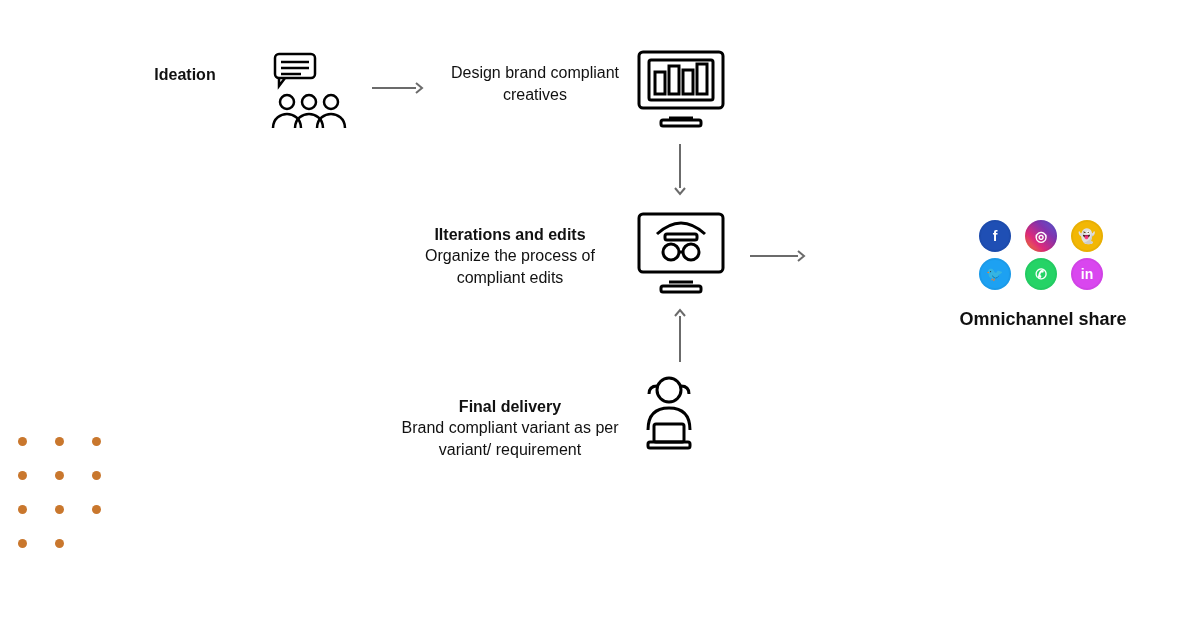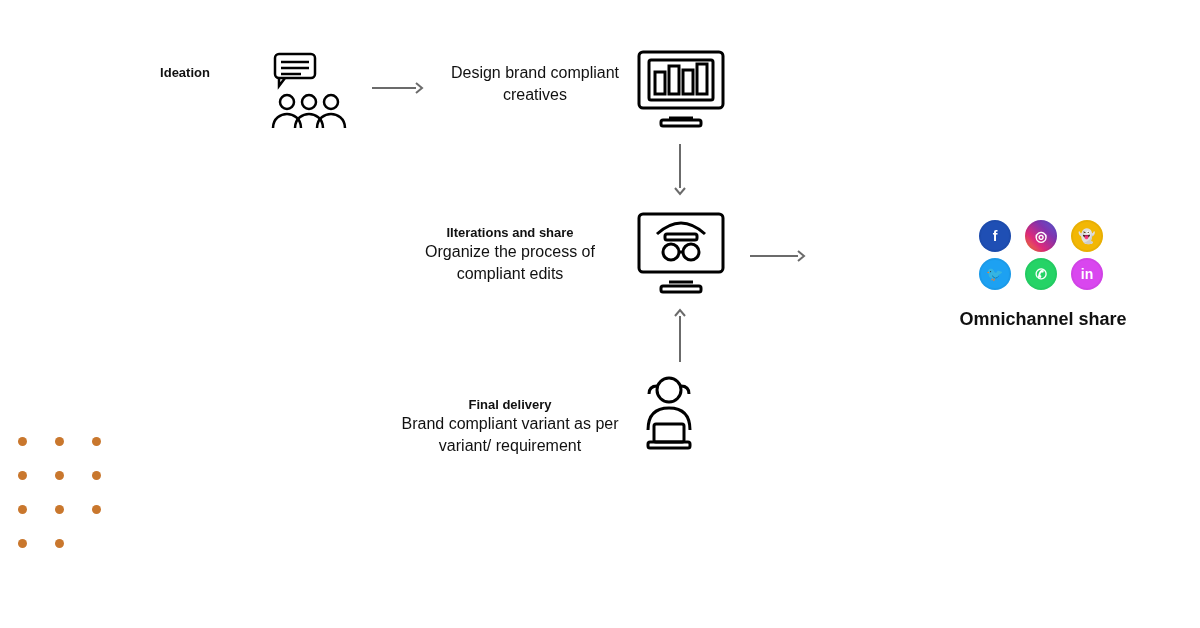--- a/index.html
+++ b/index.html
@@ -1,18 +1,18 @@
 <!DOCTYPE html>
 <html><head>
 <meta charset="utf-8">
 <style>
   html,body{margin:0;padding:0;width:1200px;height:628px;background:#fff;font-family:Arial,Helvetica,sans-serif;color:#111;position:relative;overflow:hidden}
   .stage{position:absolute;width:1200px;height:628px}
   .node{position:absolute;}
-  .title{font-weight:700;font-size:13px;line-height:1.25}
+  .title{font-weight:700;font-size:16px;line-height:1.25}
   .desc{font-size:16px;line-height:1.35;color:#111}
   .center-text{text-align:center}
   .ico{position:absolute;color:#111}
   svg{display:block}
   .dots{position:absolute;left:18px;bottom:60px}
   .dot{width:9px;height:9px;border-radius:50%;background:#c9772d;display:inline-block}
   .dot-row{height:34px}
   .dot-row .dot{margin-right:28px}
   .social{position:absolute;right:72px;top:220px;width:170px;text-align:center}
   .social-grid{display:grid;grid-template-columns:repeat(3,36px);grid-gap:6px 10px;justify-content:center;margin-bottom:18px}
@@ -73,21 +73,21 @@
   </div>
 
   <div class="arrow" style="left:672px;top:142px">
     <svg width="16" height="54" viewBox="0 0 16 54" stroke="#6b6b6b" stroke-width="2" fill="none">
       <line x1="8" y1="2" x2="8" y2="46"></line>
         <path d="M3 46 L8 52 L13 46"></path>
     </svg>
   </div>
 
   <div class="node center-text" style="left:395px;top:225px;width:230px">
-    <div class="title">IIterations and share</div>
+    <div class="title">IIterations and edits</div>
     <div class="desc">Organize the process of compliant edits</div>
   </div>
   <div class="ico" style="left:635px;top:210px">
     <svg width="92" height="86" viewBox="0 0 92 86" fill="none" stroke="#000" stroke-width="3">
       <rect x="4" y="4" width="84" height="58" rx="4"></rect>
       <path d="M22 24 q24 -22 48 0"></path>
       <rect x="30" y="24" width="32" height="6" rx="2"></rect>
       <circle cx="36" cy="42" r="8"></circle>
         <circle cx="56" cy="42" r="8"></circle>
         <line x1="44" y1="42" x2="48" y2="42"></line>

